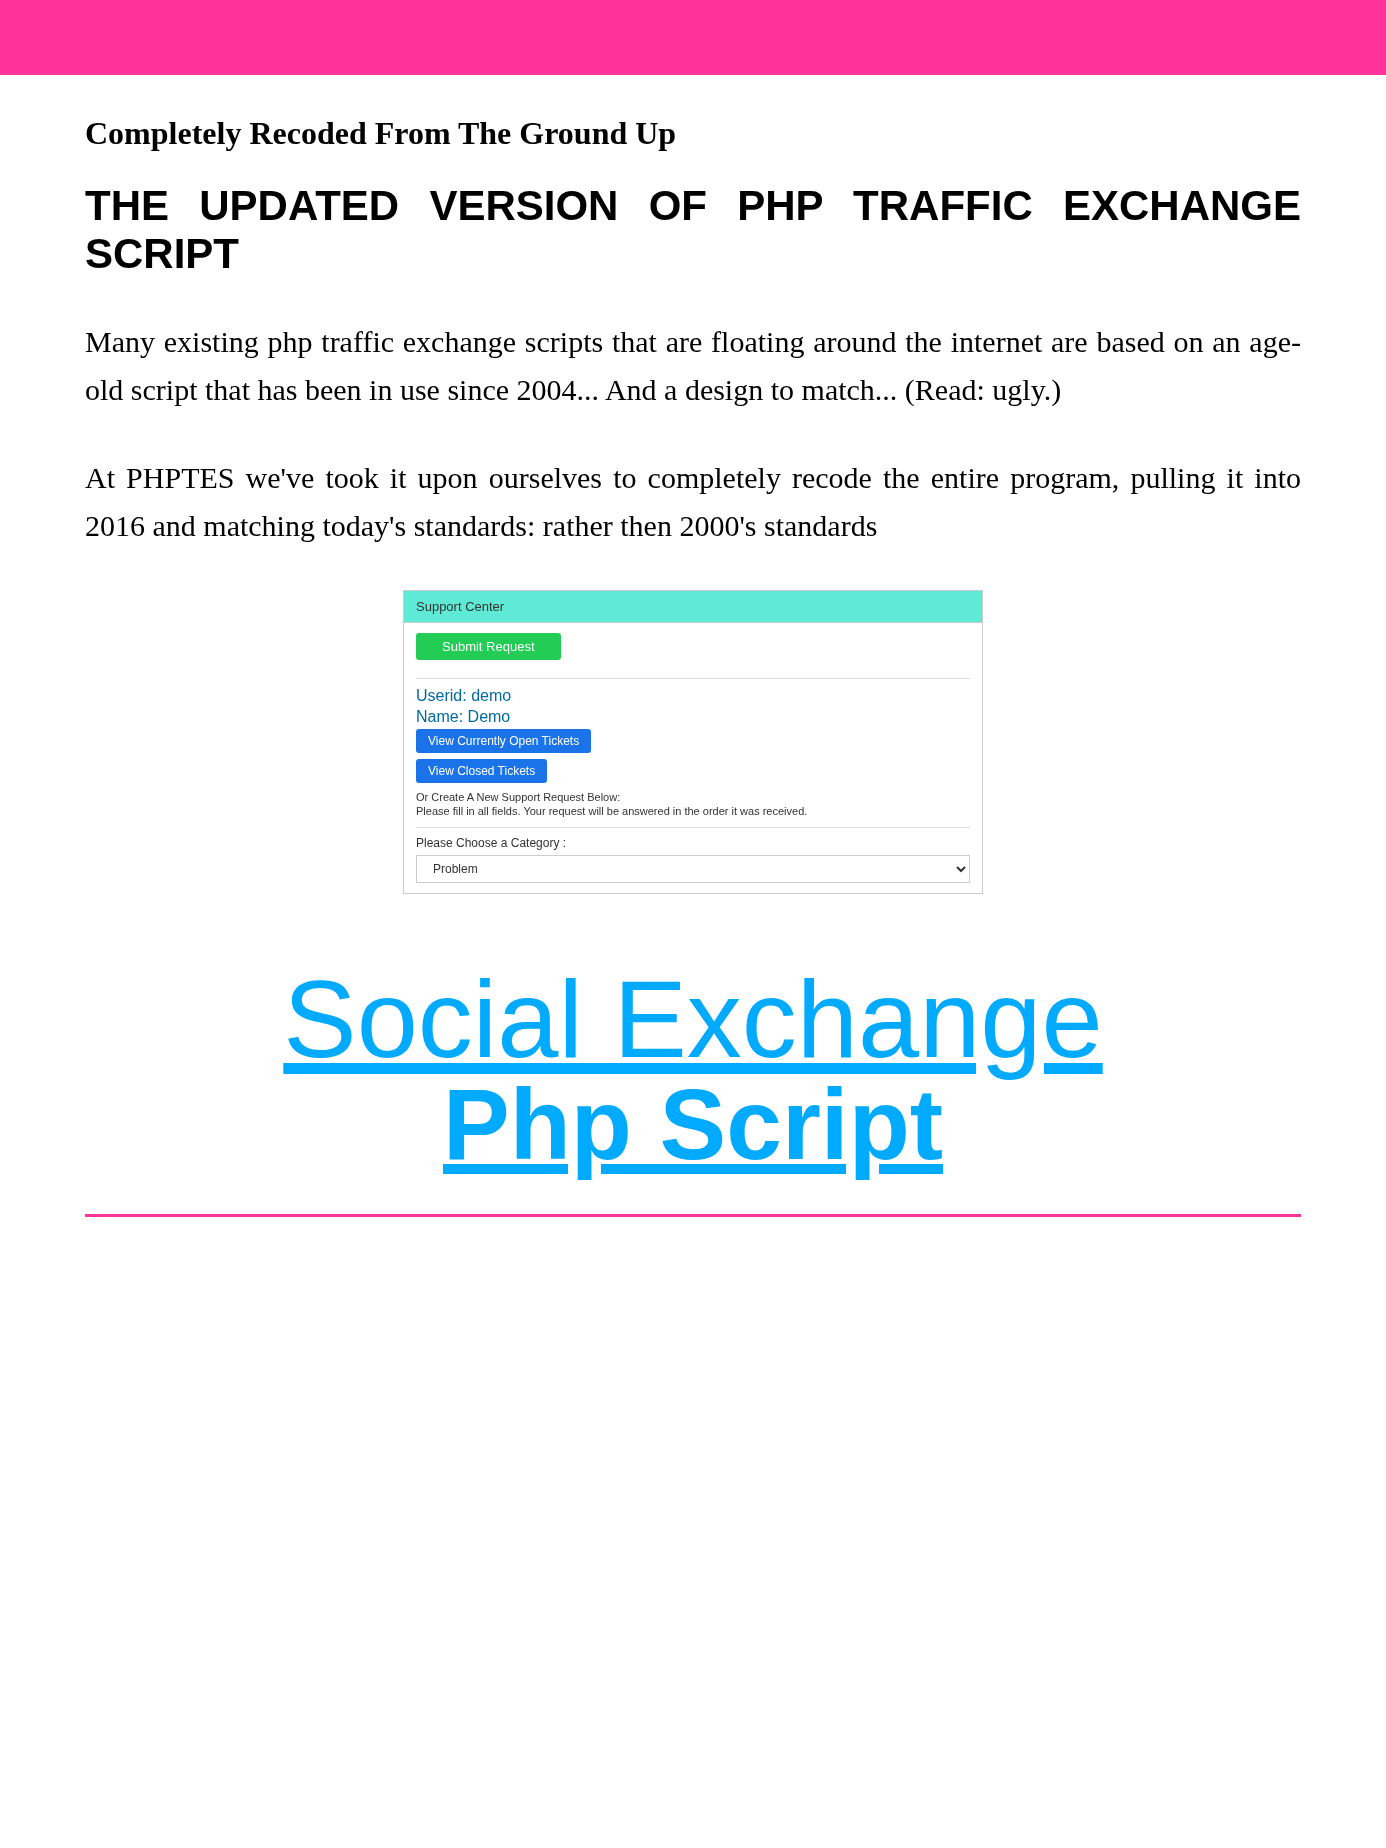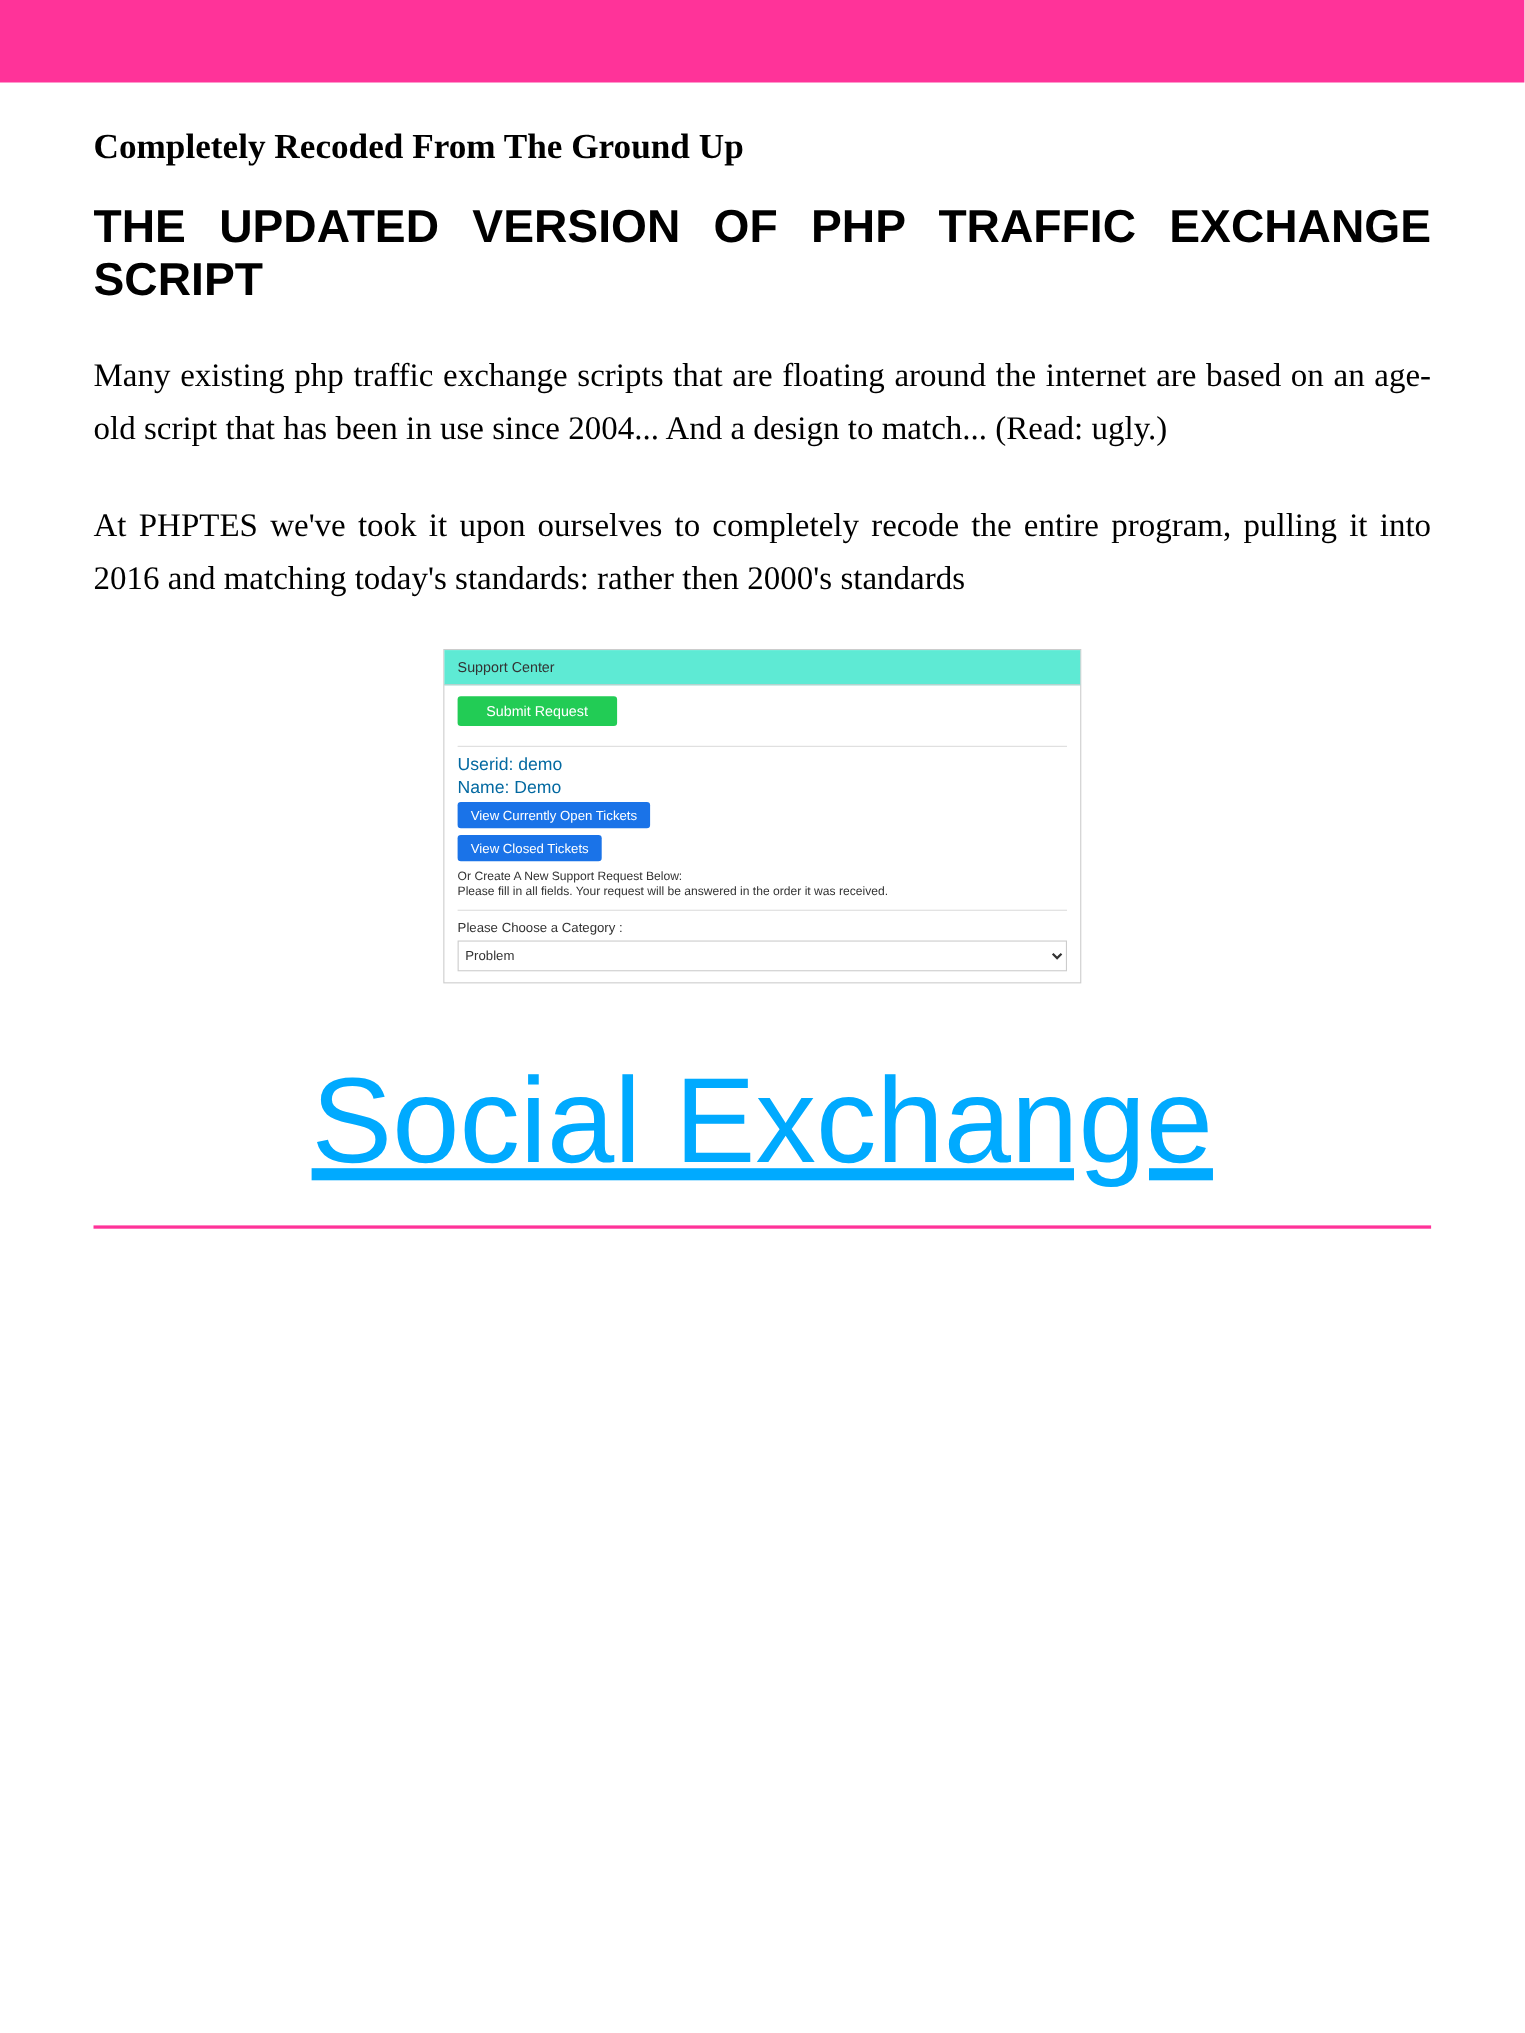--- a/index.html
+++ b/index.html
@@ -135,21 +135,21 @@
     }
 
     .category-label {
       font-size: 12px;
       color: #333;
       margin-bottom: 5px;
     }
 
     .category-select {
       width: 100%;
-      padding: 5px 2px;
+      padding: 5px 12px;
       border: 1px solid #cccccc;
       font-size: 12px;
       color: #333;
       background: #fff;
       appearance: auto;
     }
 
     .social-exchange-section {
       text-align: center;
       padding: 20px 0 10px 0;
@@ -215,17 +215,18 @@
         <p class="category-label">Please Choose a Category :</p>
         <select class="category-select">
           <option>Problem</option>
         </select>
       </div>
     </div>
   </div>
 
   <div class="social-exchange-section">
     <span class="social-exchange-title">Social Exchange</span>
+    <span class="php-script-title">Php Script</span>
   </div>
 
 </div>
 
 <hr class="bottom-divider">
 
 </body></html>

